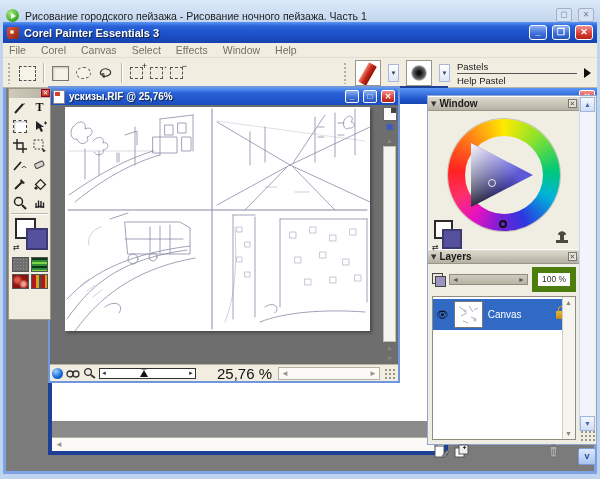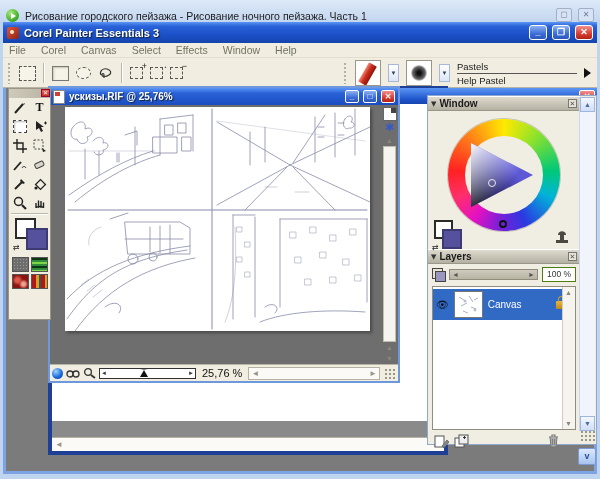--- a/index.html
+++ b/index.html
@@ -62,21 +62,21 @@
   .corner-ico{width:12px;height:12px;background:#fff;border:1px solid #666;position:relative;margin:1px auto;}
   .corner-ico:before{content:"";position:absolute;right:0;top:0;width:5px;height:5px;background:#444;}
   .star-ico{width:12px;height:12px;margin:1px auto;color:#3a57c8;font-size:11px;line-height:12px;text-align:center;font-family:"DejaVu Sans",sans-serif;}
   .vtrack{width:13px;margin:0 auto;background:#f6f4ef;border:1px solid #c2beb0;box-sizing:border-box;}
   .varrow{width:11px;height:11px;font-size:7px;color:#8a8678;text-align:center;line-height:11px;}
   #doc-status{position:absolute;left:0;bottom:0;width:100%;height:17px;background:#f1eee1;border-top:1px solid #b8b4a4;display:flex;align-items:center;gap:3px;padding:0 2px;box-sizing:border-box;}
   .sphere{width:11px;height:11px;border-radius:50%;background:radial-gradient(circle at 35% 30%,#9fd4ff,#1565d8 60%,#0a3fa0);}
   .zoom-slider{width:95px;height:9px;background:#fff;border:1px solid #333;position:relative;}
   .zoom-slider .thumb{position:absolute;left:42%;top:0px;width:0;height:0;border-bottom:7px solid #111;border-left:4px solid transparent;border-right:4px solid transparent;}
   .zoom-slider .e{position:absolute;top:0;font-size:6px;line-height:8px;color:#333;}
-  #doc-status .ztext{font-size:11px;color:#111;padding:0 3px;}
+  #doc-status .ztext{font-size:15px;color:#111;padding:0 3px;margin-left:15px;}
   #doc-hscroll{flex:1;height:13px;background:#fbfaf6;border:1px solid #b6b2a2;display:flex;justify-content:space-between;align-items:center;padding:0 2px;box-sizing:border-box;}
   .grip-dots{width:13px;height:13px;background-image:radial-gradient(#9a9688 30%,transparent 34%);background-size:4px 4px;background-position:1px 1px;}
 
   
   #toolbox{left:8px;top:88px;width:43px;height:232px;background:#f1eee1;border:1px solid #9a9688;box-sizing:border-box;}
   #toolbox-header{height:9px;background:linear-gradient(90deg,#cfcaba,#b8b4a4);display:flex;justify-content:flex-end;}
   .tiny-close{width:9px;height:8px;background:linear-gradient(#e86a5a,#c03020);border:1px solid #903;color:#fff;font-size:6px;line-height:7px;text-align:center;box-sizing:border-box;}
   .tool-grid{display:grid;grid-template-columns:20px 20px;justify-content:center;}
   .tool{width:20px;height:19px;display:flex;align-items:center;justify-content:center;}
   .tool svg{display:block;}
@@ -112,21 +112,21 @@
   #col-swatches .swA{width:15px;height:15px;border-width:2px;}
   #col-swatches .swB{left:10px;top:10px;width:16px;height:16px;}
   #col-swatches .swap{top:24px;}
 
   #op-row{display:flex;align-items:center;gap:4px;padding:3px 4px;}
   .layers-ico{width:13px;height:13px;position:relative;}
   .layers-ico i{position:absolute;width:9px;height:9px;border:1px solid #444;background:#e8e4d8;}
   .layers-ico i.b{left:3px;top:3px;background:#9a96c0;}
   .op-slider{flex:1;height:11px;background:linear-gradient(#cfcabc,#b8b4a4);border:1px solid #918d7e;display:flex;justify-content:space-between;align-items:center;padding:0 2px;box-sizing:border-box;}
   .op-slider span{font-size:7px;color:#555;line-height:9px;}
-  .op-val{width:32px;height:13px;background:#fff;border:1px solid #4d7c0f;font-size:8.5px;color:#333;text-align:center;line-height:13px;}
+  .op-val{width:32px;height:13px;background:#fff;border:6px solid #4d7c0f;font-size:8.5px;color:#333;text-align:center;line-height:13px;}
   #layer-list{position:relative;margin:1px 4px 0 4px;height:142px;background:#fff;border:1px solid #918d7e;overflow:hidden;}
   #layer-row{position:absolute;left:0;top:2px;width:100%;height:31px;background:#316ac5;display:flex;align-items:center;gap:5px;padding:0 3px;box-sizing:border-box;}
   #layer-row .name{color:#fff;font-size:10px;flex:1;}
   .thumb{width:27px;height:25px;background:#fff;border:1px solid #777;}
   .lock{position:relative;width:10px;height:8px;background:linear-gradient(#e8b83c,#c08a18);border-radius:1px;margin-right:6px;}
   .lock:before{content:"";position:absolute;left:1.5px;top:-5px;width:7px;height:6px;border:1.5px solid #caa02a;border-bottom:none;border-radius:4px 4px 0 0;box-sizing:border-box;}
   .list-scroll{position:absolute;right:0;top:0;width:12px;height:100%;background:#f6f4ef;border-left:1px solid #d0ccc0;}
   #layers-bottom{display:flex;align-items:center;gap:5px;padding:3px 6px;}
   .eye{font-family:"DejaVu Sans",sans-serif;color:#0b0b0b;font-size:10px;}
 

